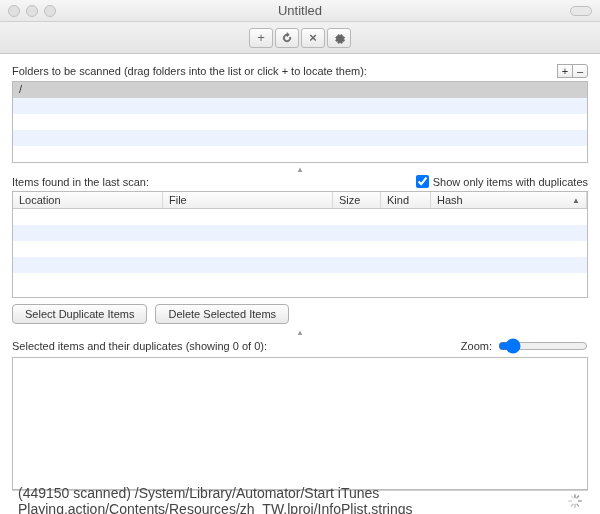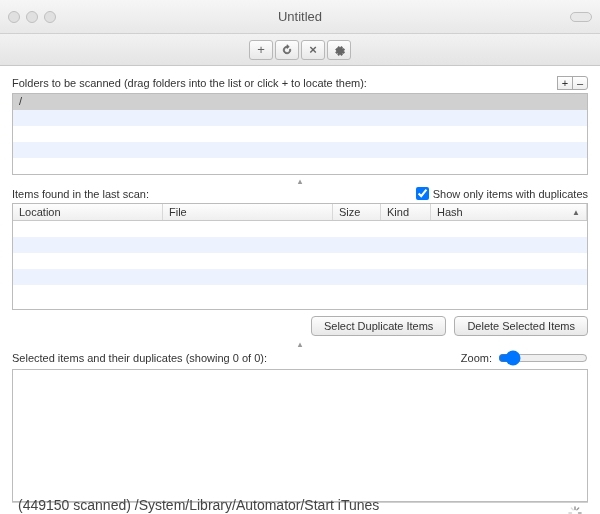--- a/index.html
+++ b/index.html
@@ -1,18 +1,18 @@
 <!DOCTYPE html>
 <html><head>
   <meta charset="utf-8">
   <style>
     * { box-sizing: border-box; margin: 0; padding: 0; }
     body { font-family: "Lucida Grande", "Helvetica Neue", Arial, sans-serif; font-size: 11px; color: #333; background: #fff; width: 600px; height: 514px; overflow: hidden; }
     
-    .titlebar { height: 34px; background: linear-gradient(#f6f6f6, #e8e8e8); border-bottom: 1px solid #d0d0d0; display: flex; align-items: center; position: relative; }
+    .titlebar { height: 22px; background: linear-gradient(#f6f6f6, #e8e8e8); border-bottom: 1px solid #d0d0d0; display: flex; align-items: center; position: relative; }
     .traffic-lights { display: flex; gap: 6px; margin-left: 8px; }
     .traffic-light { width: 12px; height: 12px; border-radius: 50%; background: #e0e0e0; border: 1px solid #c0c0c0; }
     .window-title { position: absolute; left: 0; right: 0; text-align: center; font-size: 13px; color: #555; pointer-events: none; }
     .window-toggle { margin-left: auto; margin-right: 8px; width: 22px; height: 10px; border-radius: 5px; background: #e8e8e8; border: 1px solid #c0c0c0; }
     
     .toolbar { height: 32px; background: linear-gradient(#f2f2f2, #e4e4e4); border-bottom: 1px solid #c8c8c8; display: flex; justify-content: center; align-items: center; gap: 2px; }
     .tb-btn { width: 24px; height: 20px; background: linear-gradient(#fdfdfd, #e8e8e8); border: 1px solid #b8b8b8; border-radius: 3px; display: flex; align-items: center; justify-content: center; font-size: 13px; color: #666; cursor: pointer; }
     .tb-btn svg { width: 12px; height: 12px; fill: #666; stroke: #666; }
     
     .content { padding: 10px 12px 4px 12px; display: flex; flex-direction: column; height: calc(514px - 22px - 32px); }
@@ -34,21 +34,21 @@
     
     .folders-table .table-body { height: 80px; }
     .items-table .table-body { height: 88px; }
     
     .divider-grip { height: 12px; display: flex; justify-content: center; align-items: center; color: #999; font-size: 9px; cursor: row-resize; }
     
     .items-label-row { display: flex; align-items: center; margin-bottom: 3px; }
     .checkbox-wrap { display: flex; align-items: center; gap: 4px; margin-left: auto; font-size: 11px; }
     .checkbox-wrap input { margin: 0; }
     
-    .buttons-row { display: flex; justify-content: flex-end; gap: 8px; margin: 6px 0 2px 0; }
+    .buttons-row { display: flex; justify-content: flex-start; gap: 8px; margin: 6px 0 2px 0; }
     .push-btn { font-size: 11px; padding: 3px 12px; background: linear-gradient(#fdfdfd,#e8e8e8); border: 1px solid #b0b0b0; border-radius: 4px; cursor: pointer; color: #333; }
     
     .selected-label-row { display: flex; align-items: center; margin-bottom: 3px; gap: 40px; }
     .zoom-wrap { display: flex; align-items: center; gap: 6px; margin-left: auto; }
     .zoom-slider { width: 90px; }
     
     .preview-pane { border: 1px solid #bcbcbc; background: #fff; flex: 1; min-height: 110px; }
     
     .status-bar { border-top: 1px solid #d0d0d0; padding: 3px 6px; font-size: 14px; color: #444; display: flex; align-items: center; height: 20px; }
     .spinner { width: 14px; height: 14px; margin-left: auto; }

